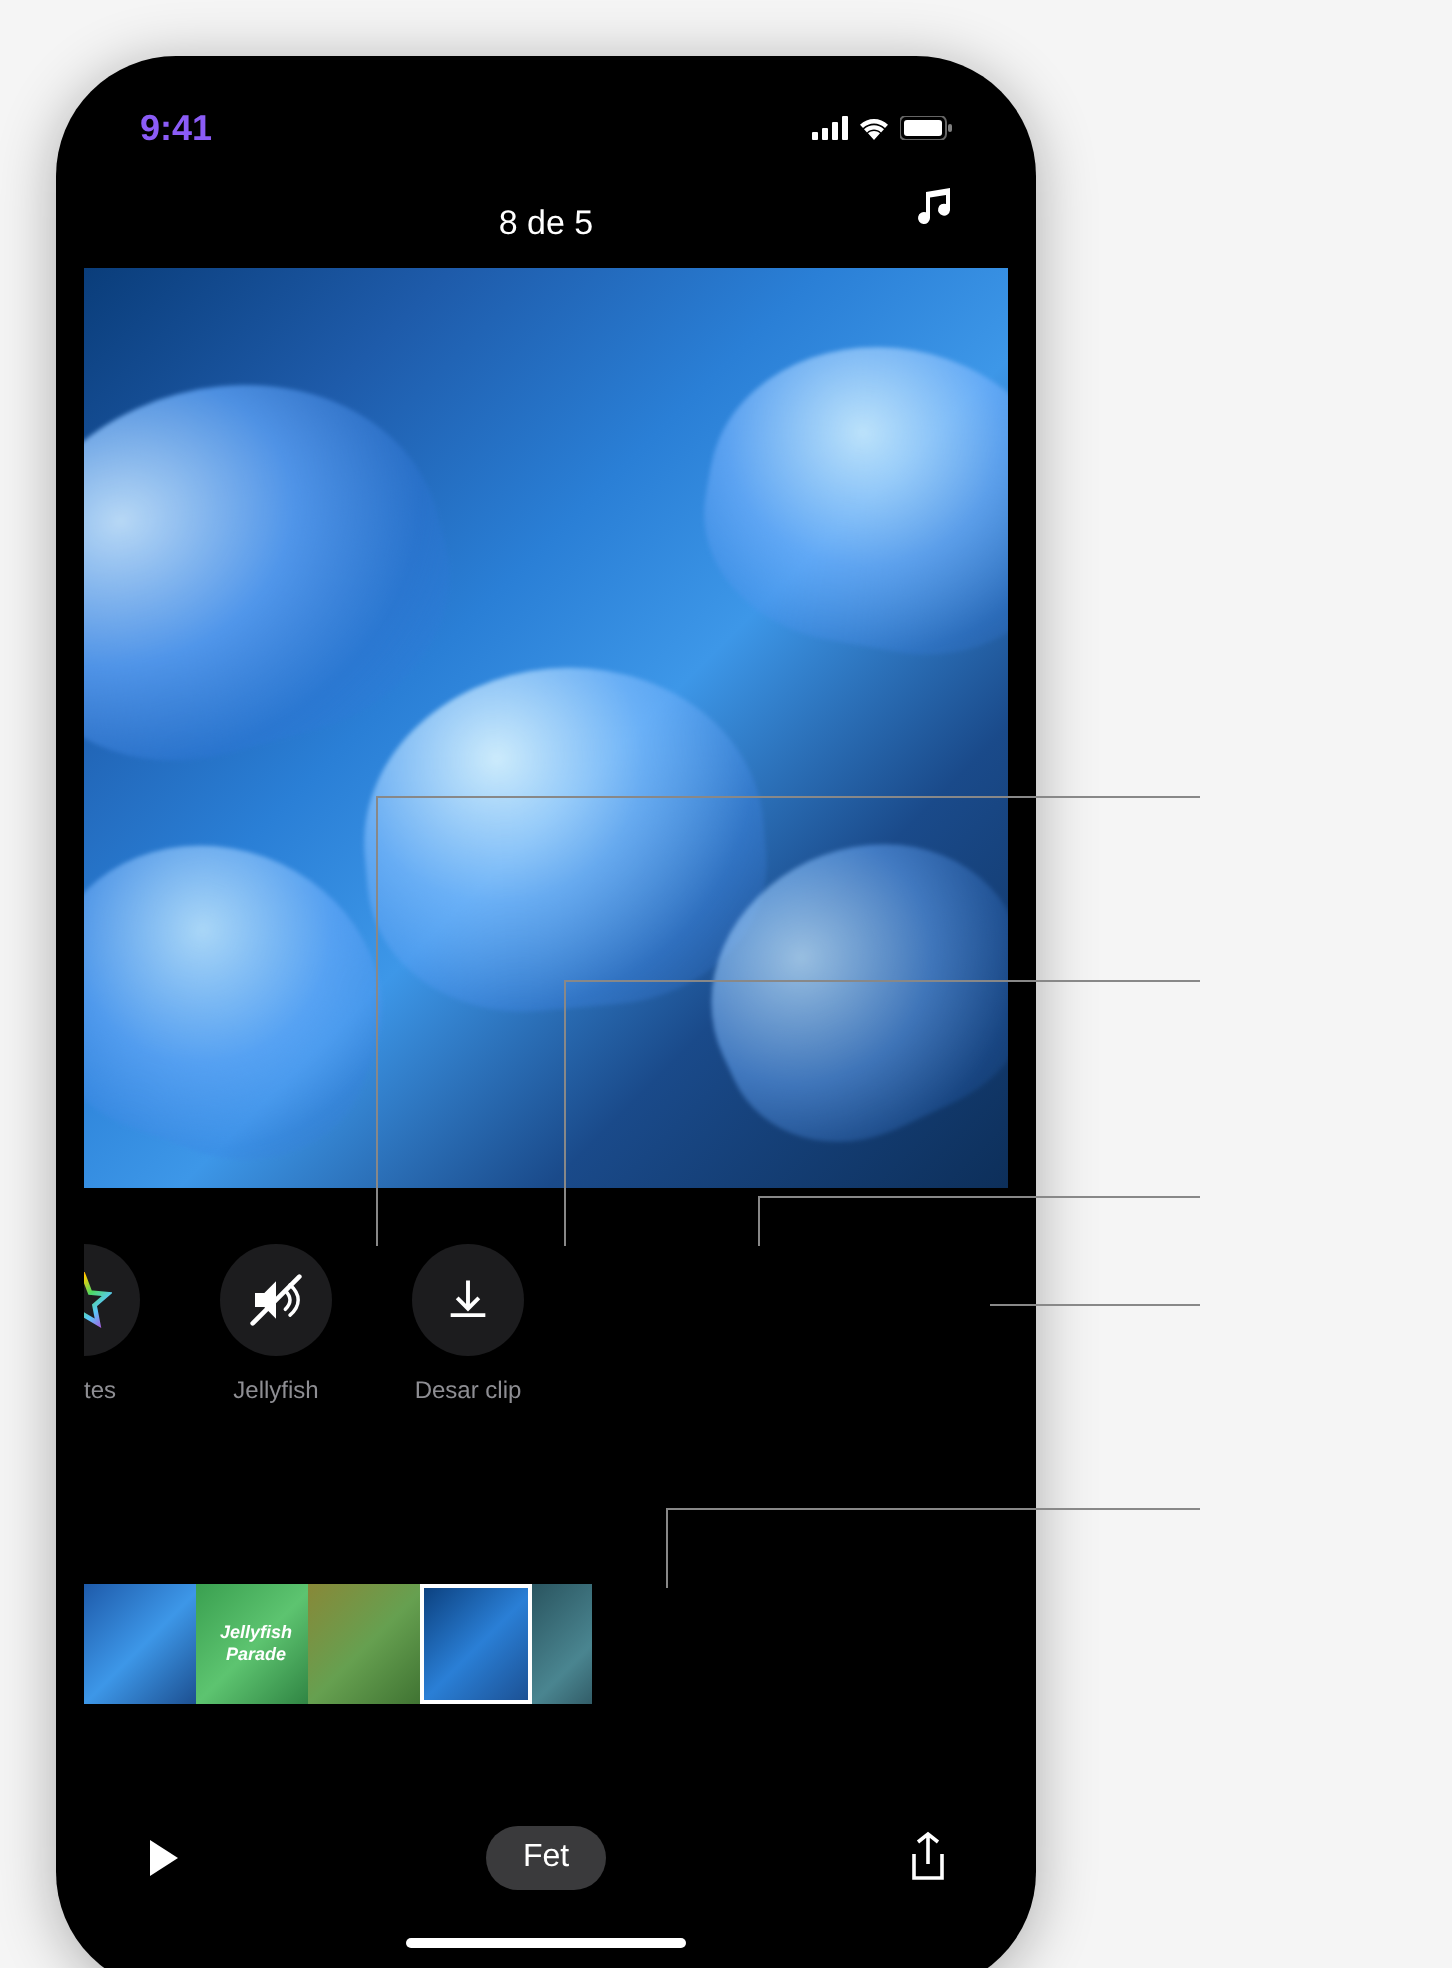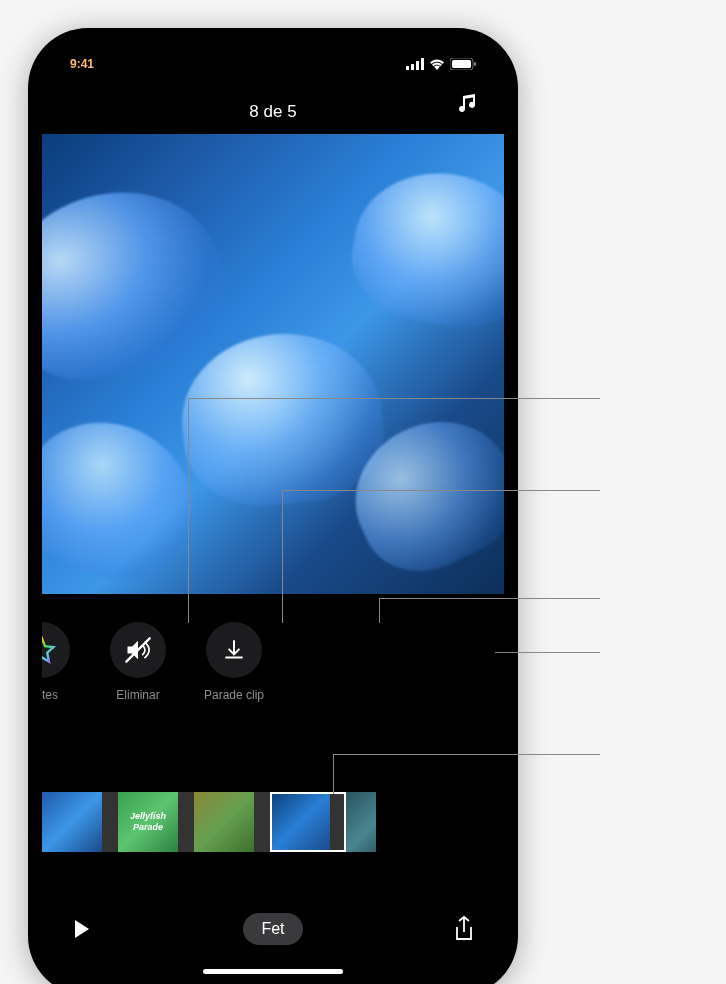--- a/index.html
+++ b/index.html
@@ -53,22 +53,22 @@
     .status-bar {
       position: absolute;
       top: 0;
       left: 0;
       right: 0;
       height: 44px;
       display: flex;
       justify-content: space-between;
       align-items: center;
       padding: 0 28px;
-      color: #fdba74;
-      font-size: 12px;
+      color: #8b5cf6;
+      font-size: 18px;
       font-weight: 600;
       z-index: 50;
     }
     .status-right {
       display: flex;
       align-items: center;
       gap: 5px;
     }
     .status-right svg {
       fill: #fff;
@@ -184,21 +184,21 @@
       font-weight: 400;
     }
     .thumbnails {
       position: absolute;
       top: 750px;
       left: 0;
       height: 60px;
       display: flex;
     }
     .thumb {
-      width: 76px;
+      width: 56px;
       height: 60px;
       background: #333;
       position: relative;
       overflow: hidden;
     }
     .thumb.selected {
       outline: 2px solid #fff;
       outline-offset: -2px;
       z-index: 2;
     }
@@ -355,29 +355,29 @@
         </div>
         <div class="tool-button">
           <div class="tool-circle">
             <svg width="28" height="28" viewBox="0 0 24 24" fill="#fff">
                 <path d="M3 9v6h4l5 5V4L7 9H3z"></path>
                 <path d="M16 8c1.3 1.3 2 3 2 4s-0.7 2.7-2 4" stroke="#fff" stroke-width="1.5" fill="none" stroke-linecap="round"></path>
                 <path d="M18 5.5c2.3 2 3.5 4.5 3.5 6.5s-1.2 4.5-3.5 6.5" stroke="#fff" stroke-width="1.5" fill="none" stroke-linecap="round"></path>
                 <line x1="2" y1="22" x2="22" y2="2" stroke="#fff" stroke-width="2" stroke-linecap="round"></line>
               </svg>
           </div>
-          <span class="tool-label">Eliminar</span>
+          <span class="tool-label">Jellyfish</span>
         </div>
         <div class="tool-button">
           <div class="tool-circle">
             <svg width="26" height="26" viewBox="0 0 24 24" fill="none" stroke="#fff" stroke-width="1.8">
                 <path d="M12 3v12M7 11l5 5 5-5M4 19h16"></path>
               </svg>
           </div>
-          <span class="tool-label">Parade clip</span>
+          <span class="tool-label">Desar clip</span>
         </div>
       </div>
 
       <div class="thumbnails">
         <div class="thumb">
           <div class="thumb-content thumb-jelly1"></div>
         </div>
         <div class="thumb">
           <div class="thumb-content thumb-text">Jellyfish Parade</div>
         </div>

